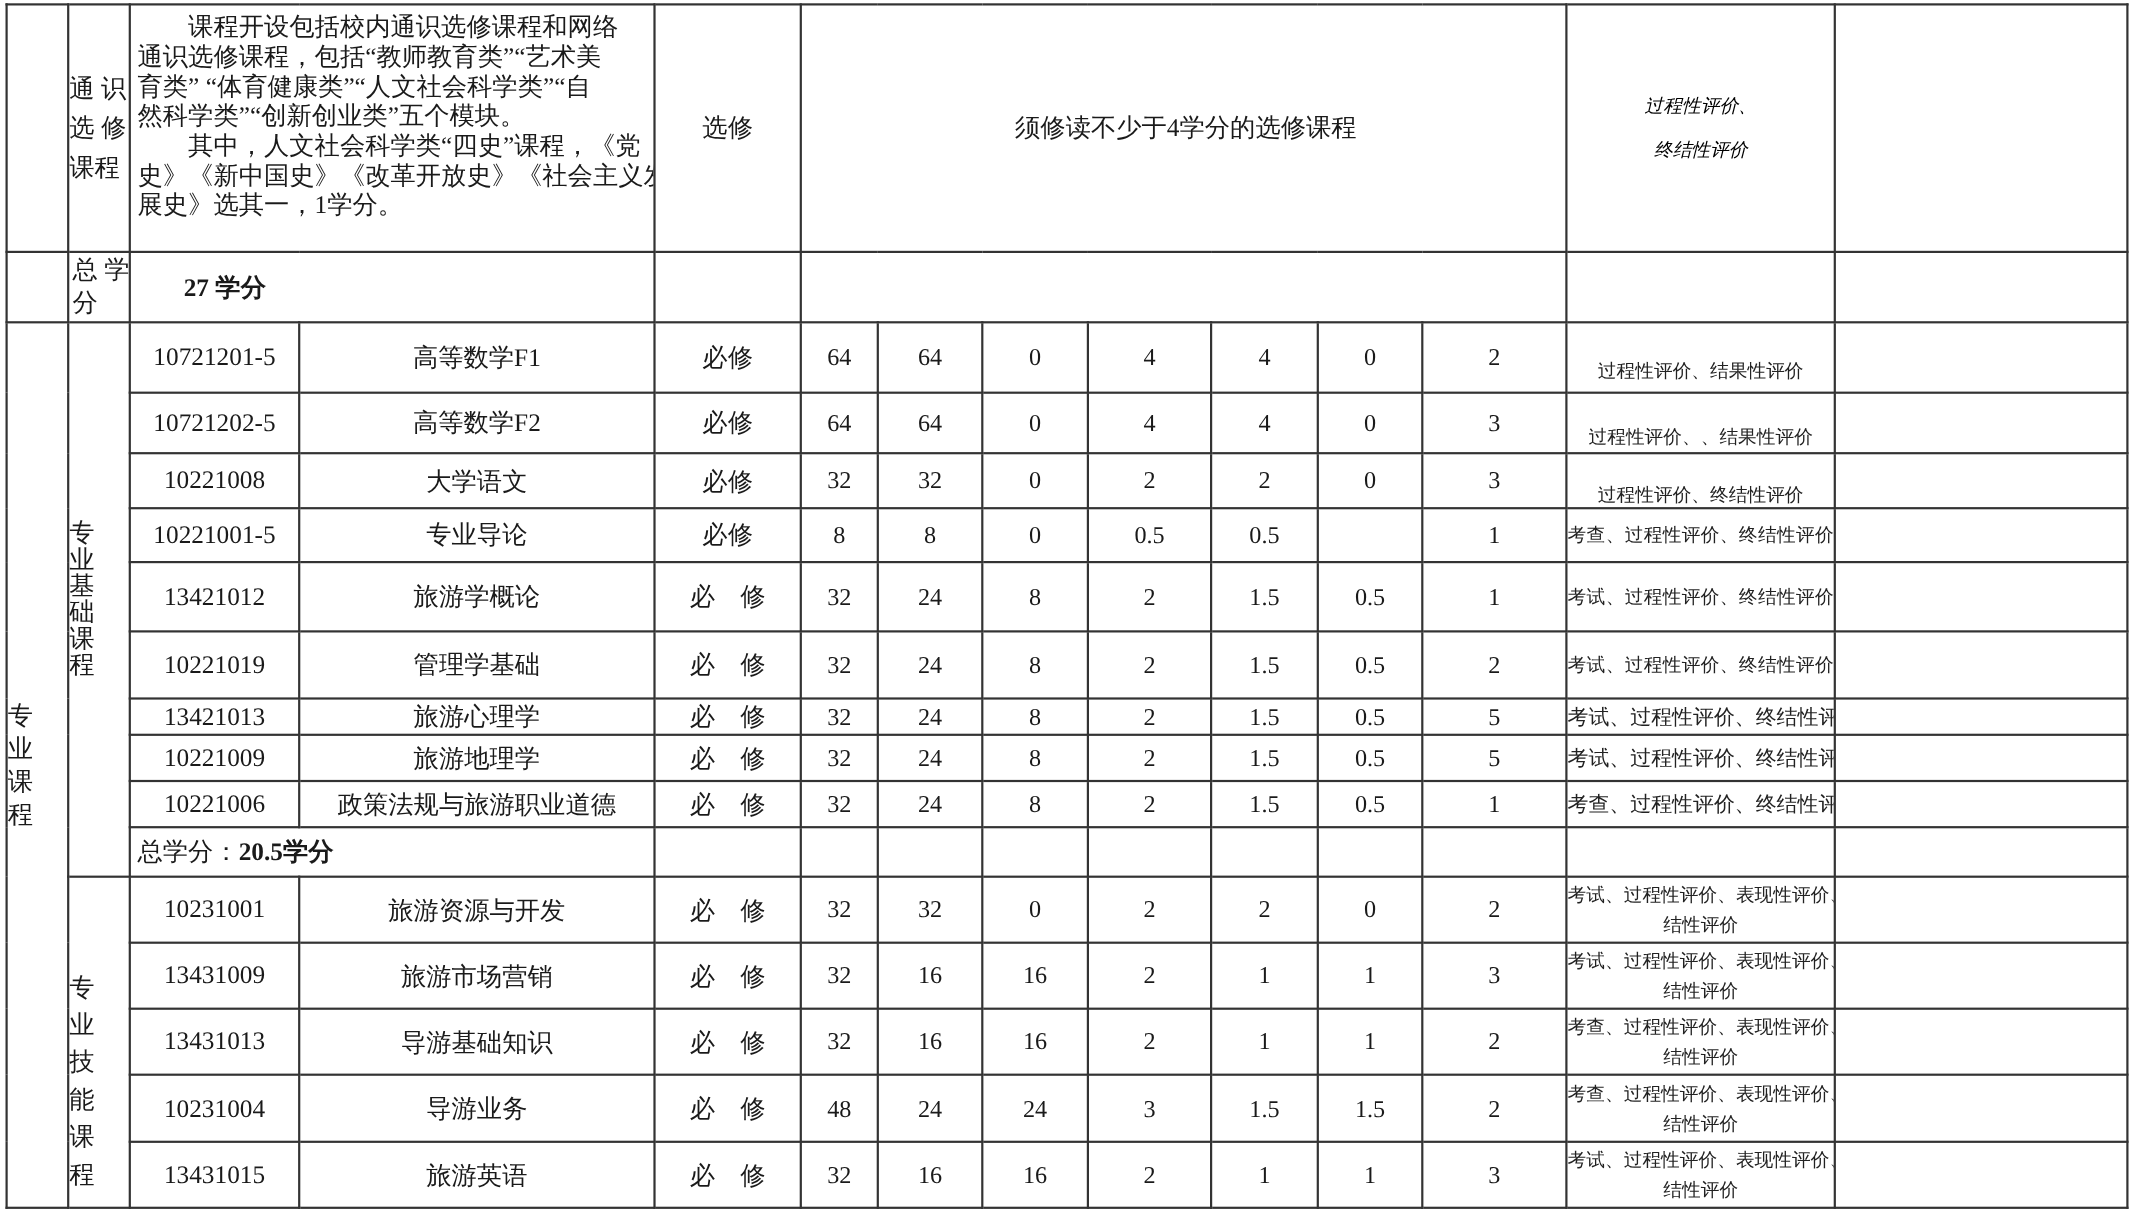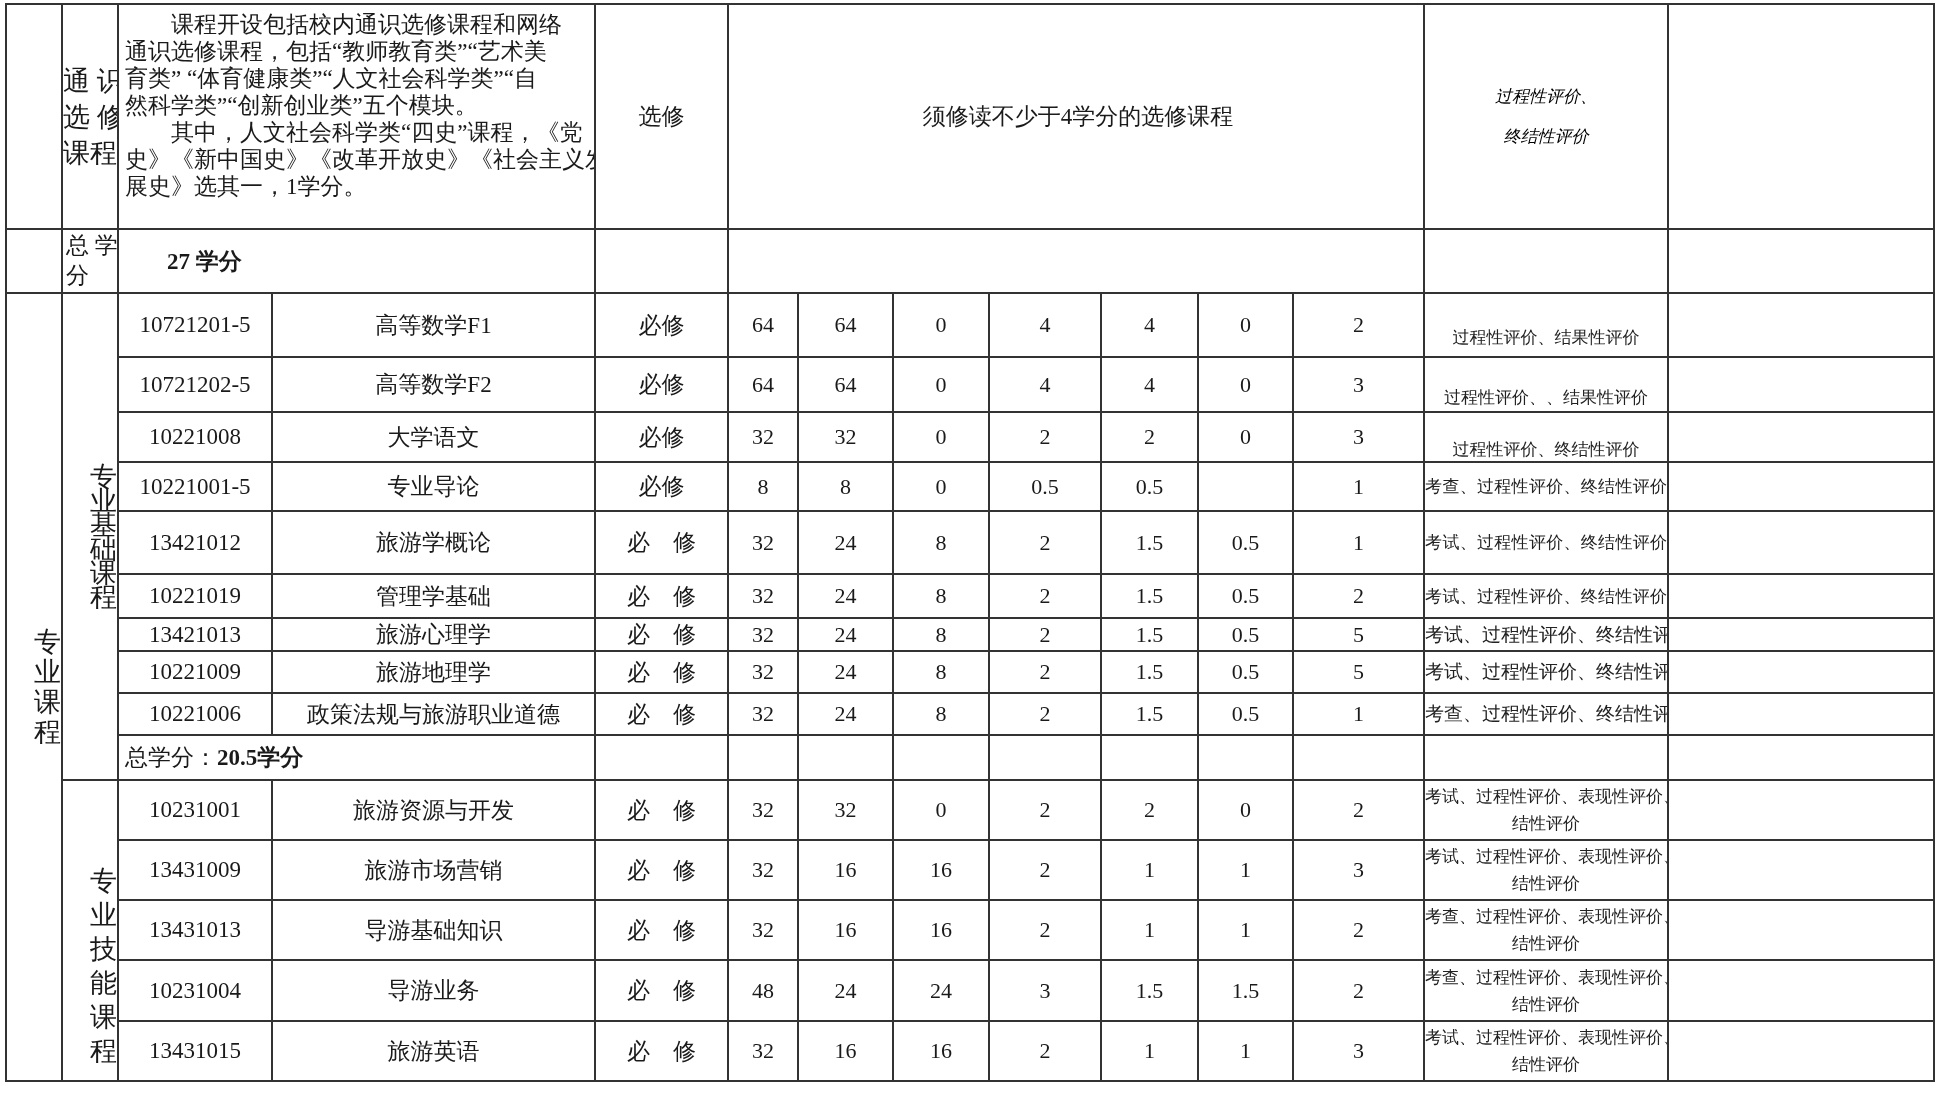--- a/index.html
+++ b/index.html
@@ -4,21 +4,21 @@
 <style>
   html,body{margin:0;padding:0;background:#fff;}
   .page{position:relative;width:1938px;height:1105px;background:#fff;
         font-family:"Liberation Serif","DejaVu Serif",serif;color:#1a1a1a;}
   table.sched{position:absolute;left:5px;top:3px;border-collapse:collapse;table-layout:fixed;width:1928px;}
   td{border:2px solid #333;padding:0;vertical-align:middle;overflow:hidden;}
   .center{text-align:center;}
   .f23{font-size:23px;}
   .desc{font-size:23px;line-height:27px;white-space:pre;padding:6px 2px 2px 6px;vertical-align:top;text-align:left;}
   .reqcell{font-size:23px;text-align:center;padding-left:4px;}
-  .vlabel{text-align:right;white-space:pre;font-size:27px;line-height:36px;}
+  .vlabel{text-align:left;white-space:pre;font-size:23px;line-height:36px;}
   .vlabel.lh24{line-height:24px;}
   .vlabel.lh30{line-height:30px;}
   .vlabel.lh34{line-height:34px;}
   .off{margin-top:70px;}
   .tlab{font-size:23px;white-space:pre;text-align:left;padding-left:3px;line-height:30px;margin-top:16px;}
   .total27{font-size:23px;font-weight:bold;text-align:left;padding-left:48px;}
   .code,.name,.type{font-size:23px;text-align:center;}
   .num{font-size:22px;text-align:center;}
   .ev{width:100%;overflow:hidden;text-align:center;white-space:pre;}
   .e-top .ev{font-size:17px;line-height:40px;color:#000000;font-style:italic;}
@@ -167,21 +167,21 @@
   <td class="num">8</td>
   <td class="num">2</td>
   <td class="num">1.5</td>
   <td class="num">0.5</td>
   <td class="num">1</td>
   <td class="e-b">
             <div class="ev">考试、过程性评价、终结性评价</div>
           </td>
   <td></td>
 </tr>
-<tr style="height:44px">
+<tr style="height:61px">
   <td class="code">10221019</td>
   <td class="name">管理学基础</td>
   <td class="type">必　修</td>
   <td class="num">32</td>
   <td class="num">24</td>
   <td class="num">8</td>
   <td class="num">2</td>
   <td class="num">1.5</td>
   <td class="num">0.5</td>
   <td class="num">2</td>

